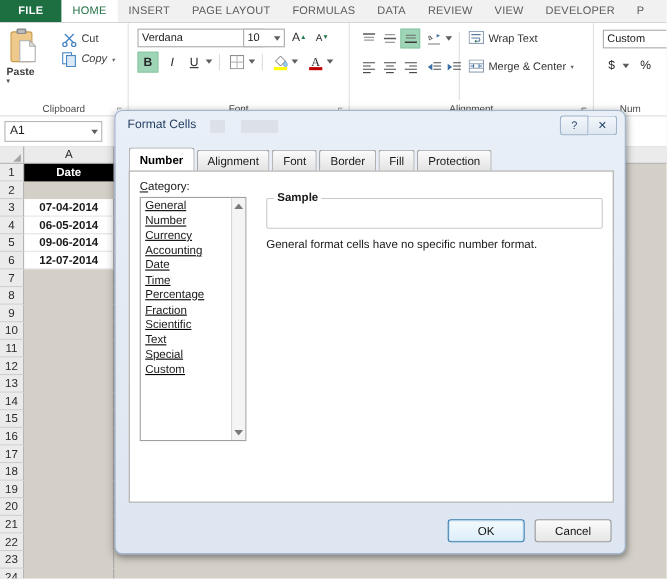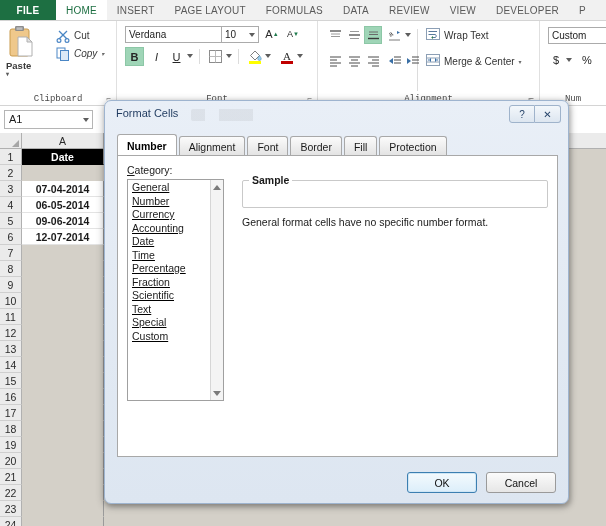--- a/index.html
+++ b/index.html
@@ -57,21 +57,21 @@
     overflow: hidden;
   }
   .grp {
     position: absolute; top: 0; height: 84px;
     border-right: 1px solid #e0e0e0;
     box-sizing: border-box;
   }
   .grp-label {
     position: absolute; bottom: 1px; left: 0; right: 0;
     text-align: center;
-    font-size: 9px; color: #4a4a4a; font-family: Liberation Mono, monospace;
+    font-size: 9px; color: #4a4a4a;
   }
   .grp-launcher {
     position: absolute; bottom: 2px; right: 3px;
     font-size: 8px; color: #8a8a8a;
     width: 9px; height: 9px;
     line-height: 9px; text-align: center;
   }
 
   
   .g-clip { left: 0; width: 117px; }

